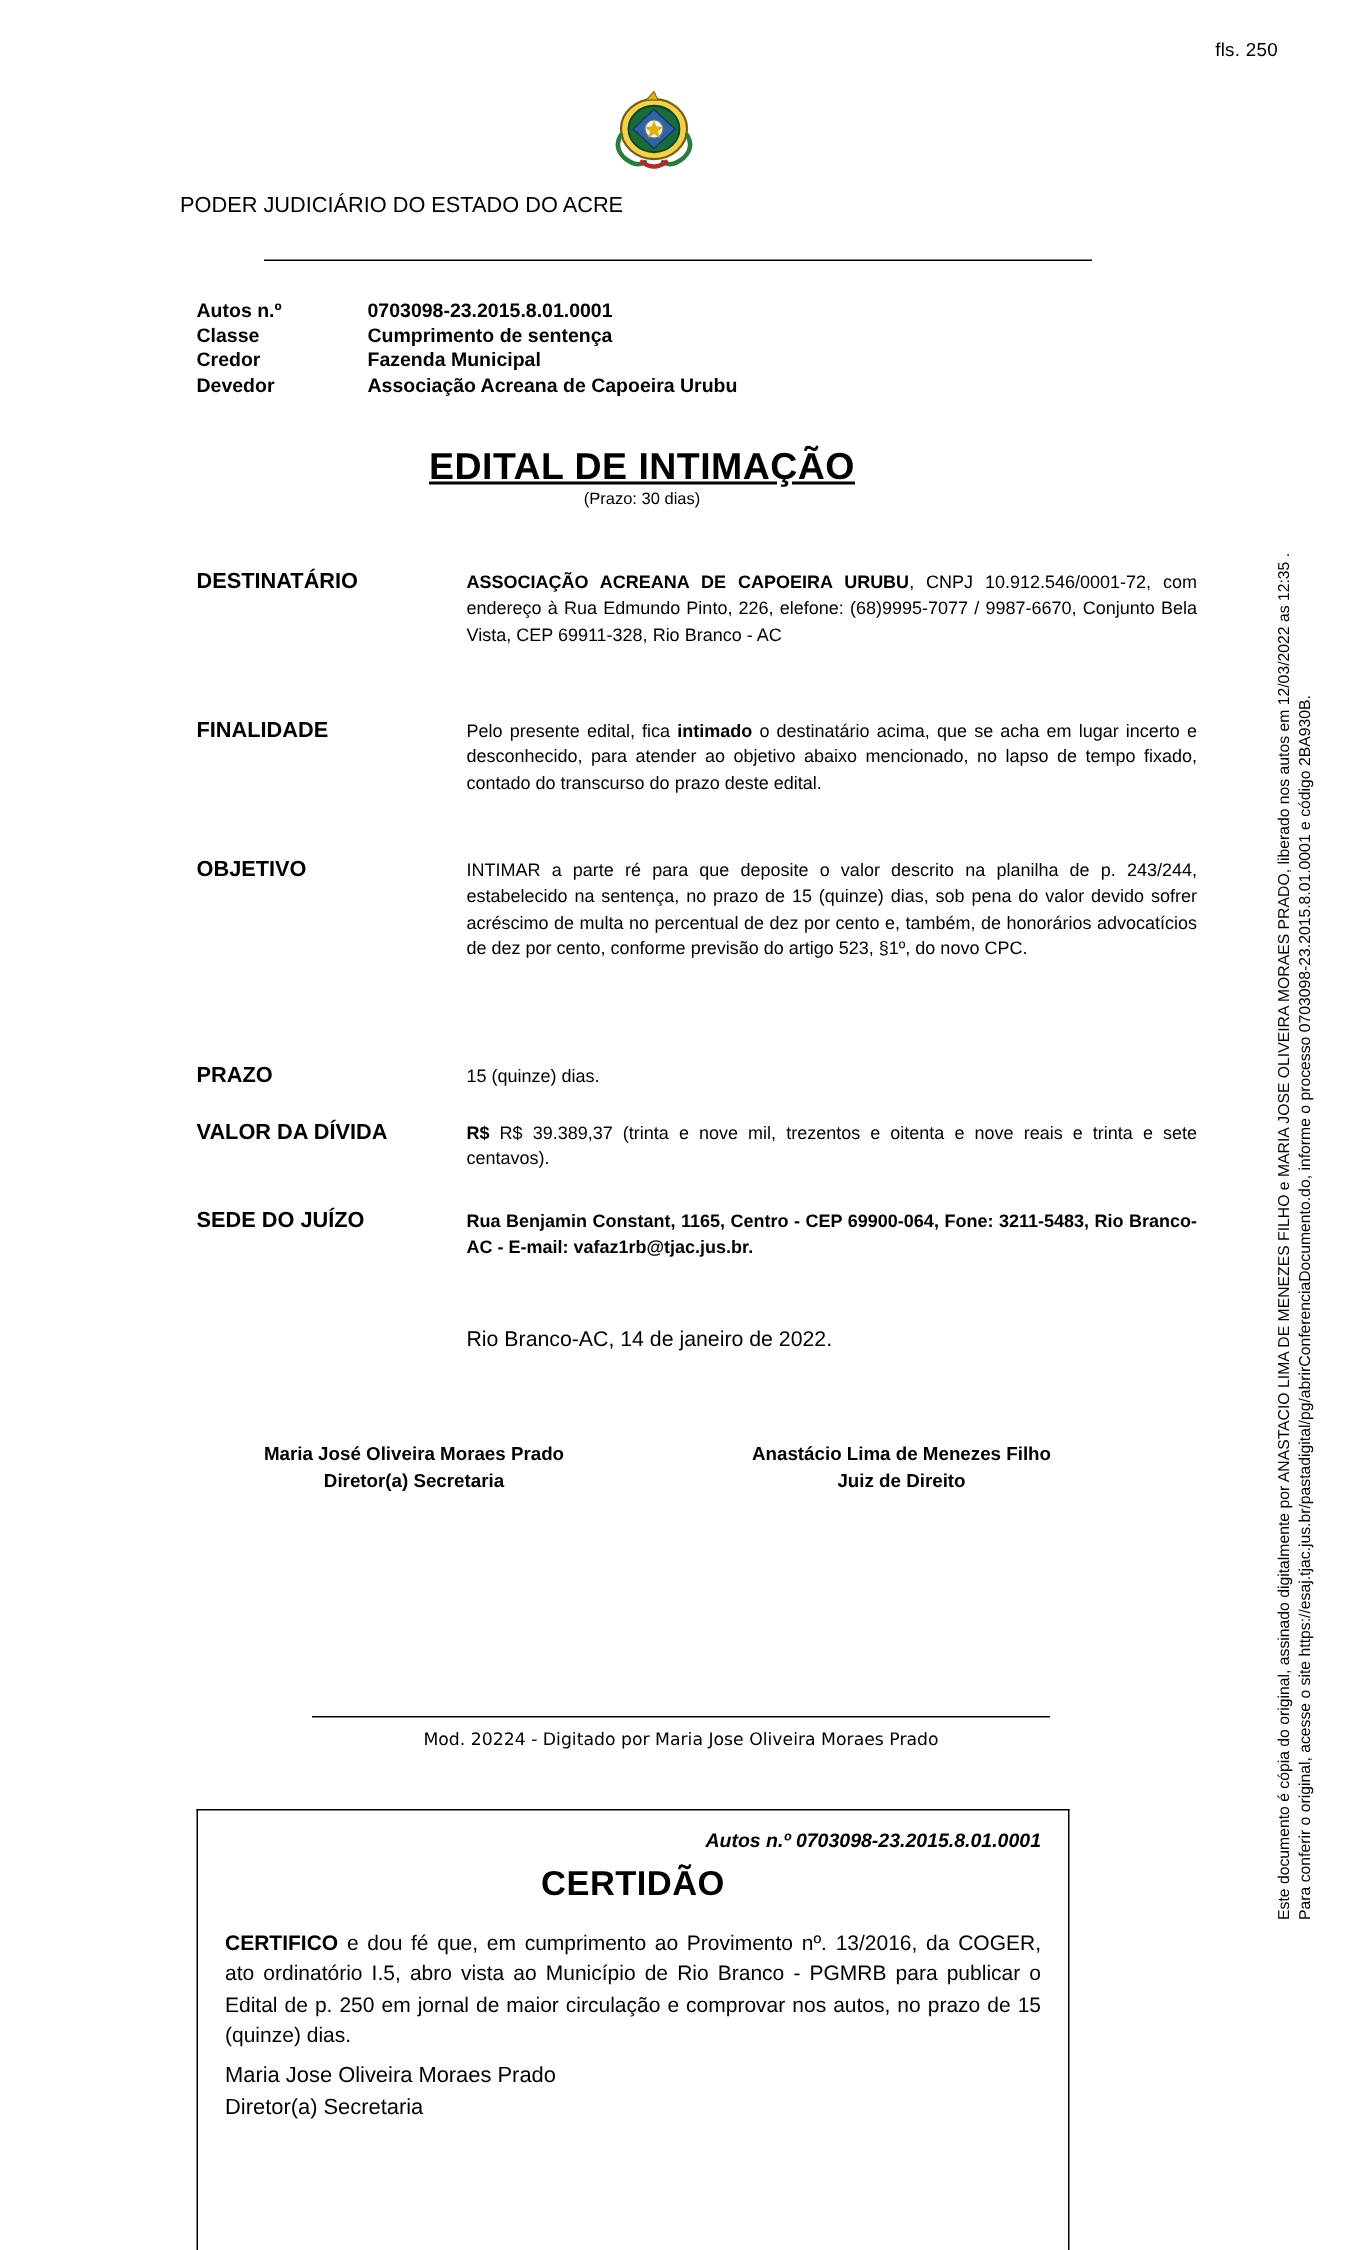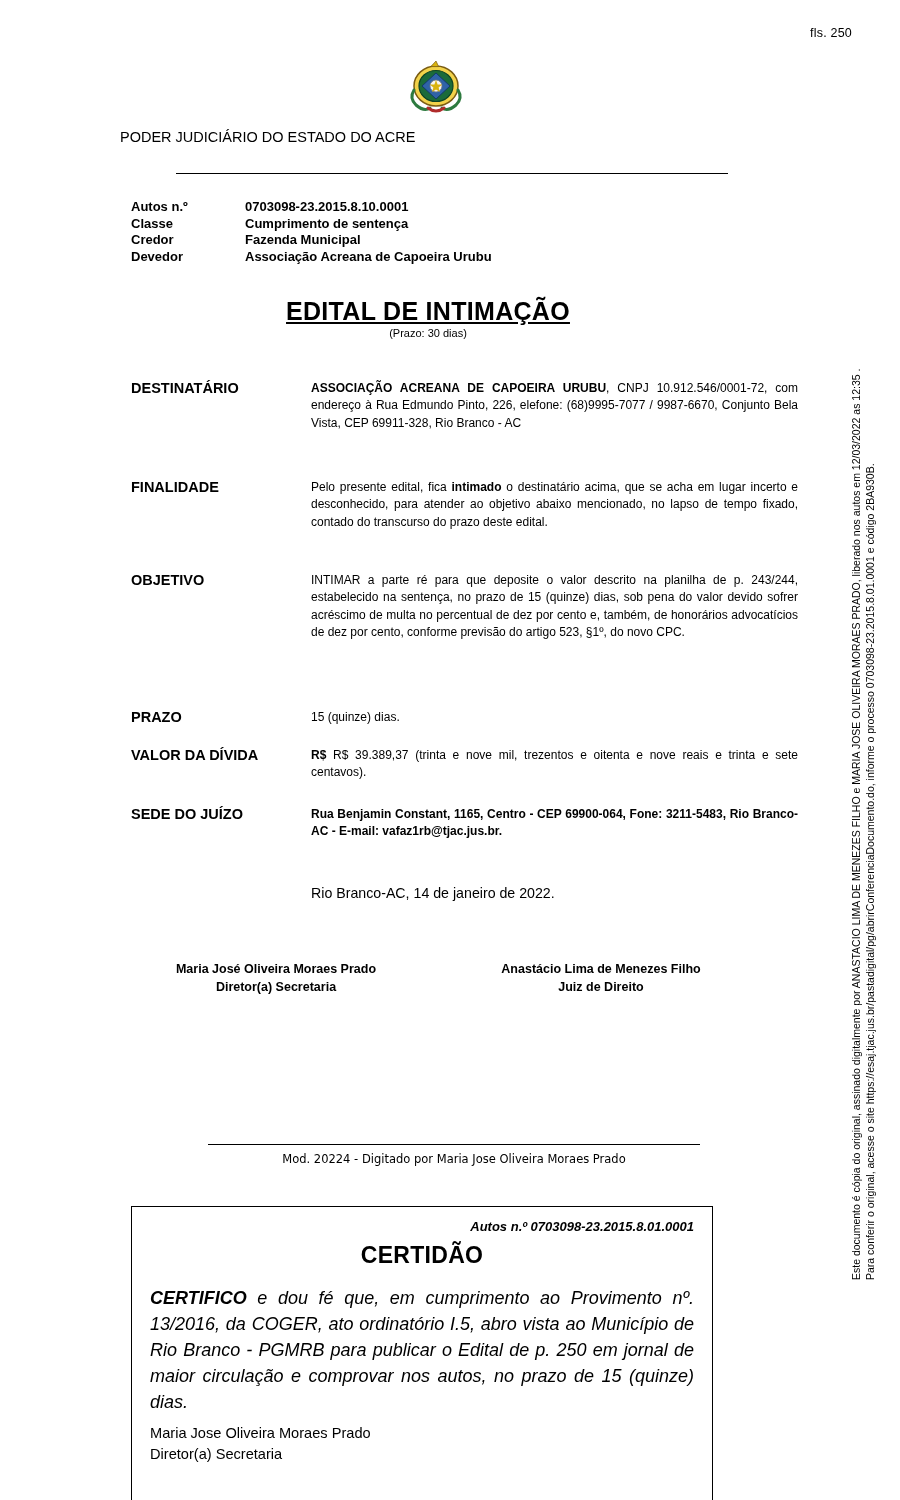--- a/index.html
+++ b/index.html
@@ -213,24 +213,23 @@
   }
   .cert-title {
     text-align: center;
     font-size: 23px;
     font-weight: bold;
     margin-top: 8px;
     letter-spacing: .3px;
   }
   .cert-body {
     margin-top: 16px;
-    font-size: 18px;
+    font-size: 14px;
     line-height: 1.45;
     text-align: justify;
-    font-style: italic;
   }
   .cert-body b { font-weight: bold; }
   .cert-date {
     margin-top: 22px;
     text-align: center;
     font-size: 14.6px;
   }
   .cert-sig {
     margin-top: 8px;
     text-align: left;
@@ -267,21 +266,21 @@
   <div class="court-head">
     <div class="l1">PODER JUDICIÁRIO DO ESTADO DO ACRE</div>
   </div>
   <div class="rule"></div>
 
   <div class="autos">
     <table>
       <tbody>
           <tr>
         <td class="k">Autos n.º</td>
-        <td>0703098-23.2015.8.10.0001</td>
+        <td>0703098-23.2015.8.01.0001</td>
       </tr>
       <tr>
         <td class="k">Classe</td>
         <td>Cumprimento de sentença</td>
       </tr>
       <tr>
         <td class="k">Credor</td>
         <td>Fazenda Municipal</td>
       </tr>
       <tr>

